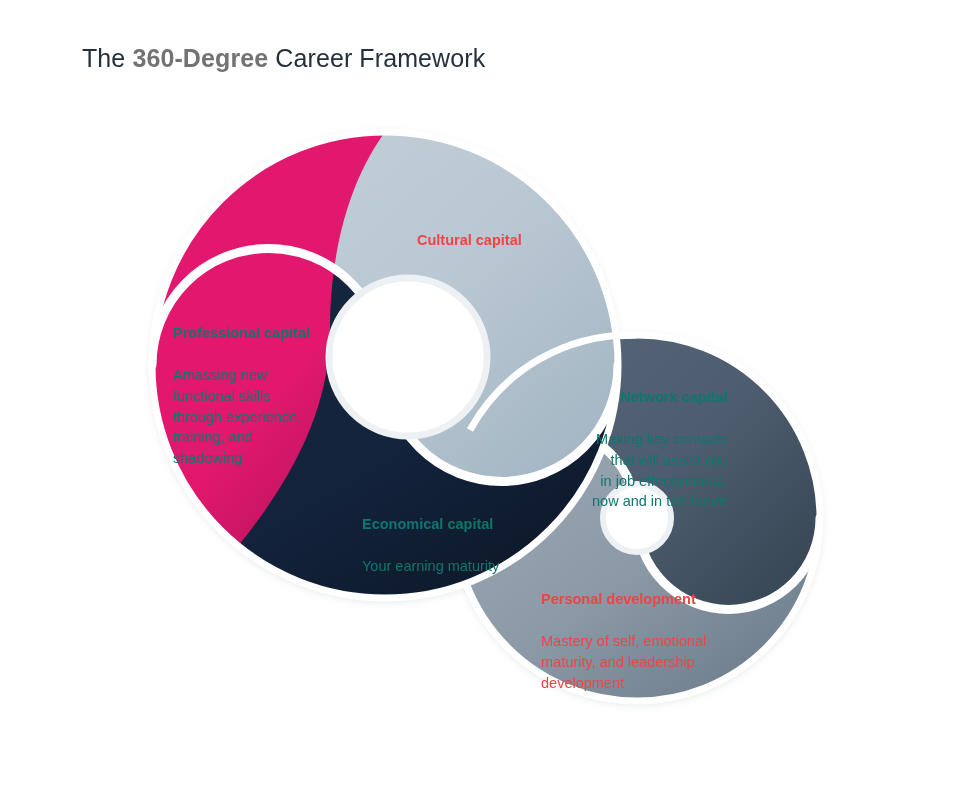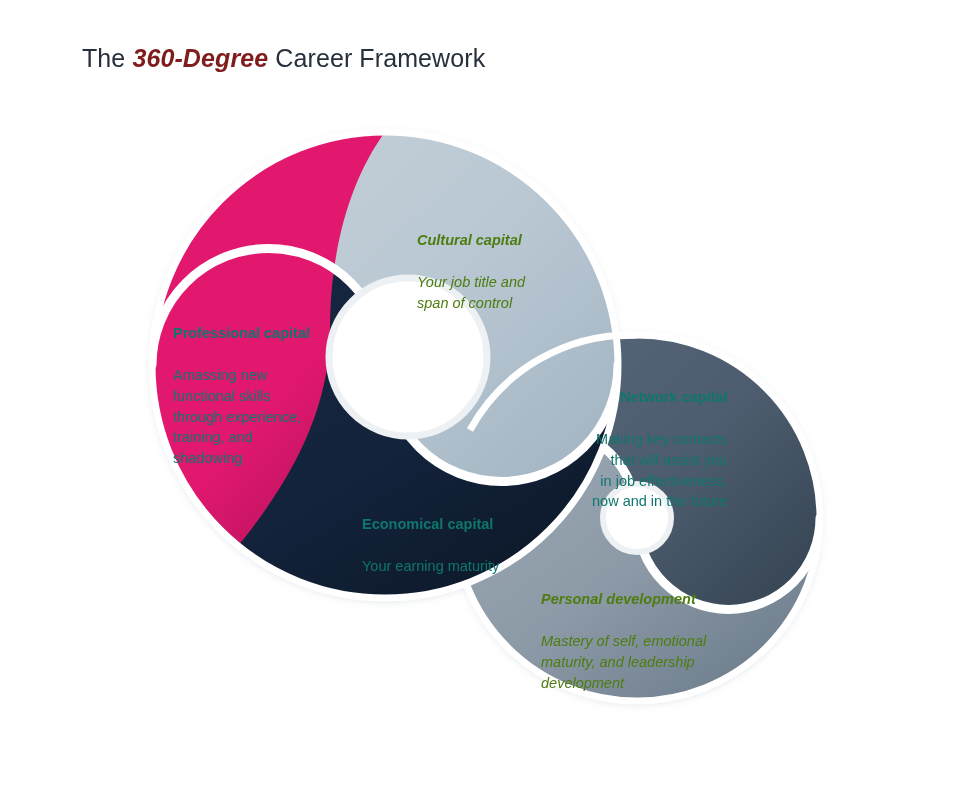--- a/index.html
+++ b/index.html
@@ -14,43 +14,42 @@
   #page-title{
     position:absolute;
     left:82px;top:44px;
     font-size:25px;
     font-weight:400;
     color:#26303c;
     letter-spacing:.1px;
     white-space:nowrap;
   }
   #page-title .accent{
-    color:#7f1d1d;
+    color:#737373;
     font-weight:700;
-    font-style:italic;
   }
   #diagram{
     position:absolute;
     left:0;top:0;
     width:971px;height:797px;
   }
   .lbl{
     position:absolute;
     line-height:1.43;
     font-size:14.5px;
     white-space:pre-line;
   }
   .lbl .ttl{
     display:block;
     font-weight:700;
     font-size:14.5px;
     margin-bottom:1px;
   }
   .lbl.light{color:#0f766e;}
-  .lbl.dark{color:#4d7c0f;font-style:italic;}
+  .lbl.dark{color:#ef4444;}
 
   #lbl-cultural   {left:417px;top:209px;}
   #lbl-professional{left:173px;top:302px;}
   #lbl-network    {left:592px;top:366px;text-align:right;}
   #lbl-economical {left:334px;top:493px;margin-left:28px;}
   #lbl-personal   {left:541px;top:568px;}
 </style>
 </head>
 <body>
 
@@ -151,22 +150,20 @@
   <circle cx="408" cy="357" r="79" fill="#ffffff" stroke="#eef1f4" stroke-width="7"></circle>
   <circle cx="385" cy="365" r="233" fill="none" stroke="#ffffff" stroke-width="7"></circle>
 
   <g>
     <path fill="none" stroke="#ffffff" stroke-width="7" d="M 470 430 A 183 183 0 0 1 637 335"></path>
   </g>
 </svg>
 
 <div class="lbl dark" id="lbl-cultural">
   <span class="ttl">Cultural capital</span>
-  <span>Your job title and
-span of control</span>
 </div>
 
 <div class="lbl light" id="lbl-professional">
   <span class="ttl">Professional capital</span>
   <span>Amassing new
 functional skills
 through experience,
 training, and
 shadowing</span>
 </div>

